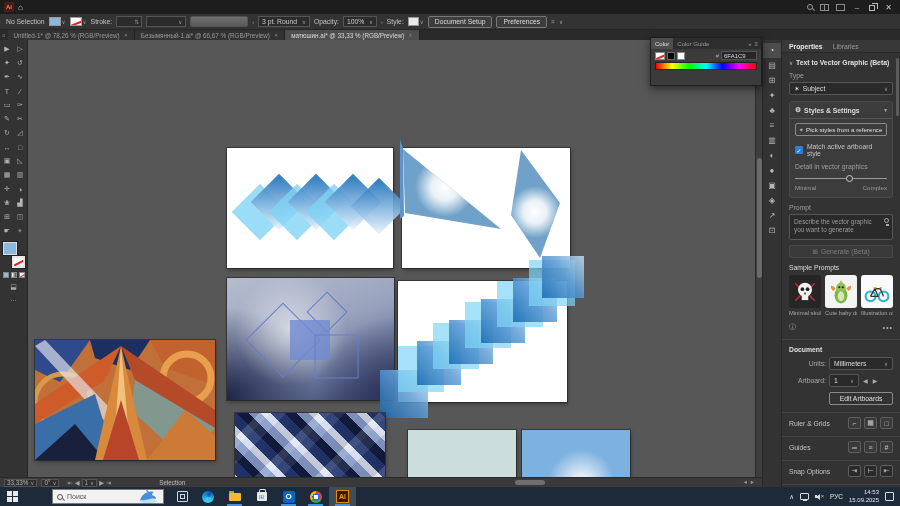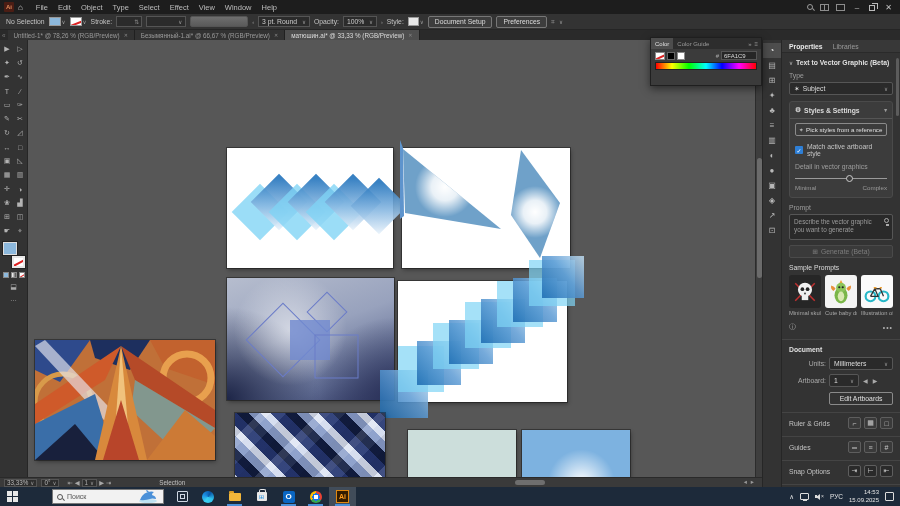--- a/index.html
+++ b/index.html
@@ -216,32 +216,20 @@
   .notif{width:9px;height:9px;border:1px solid #ddd;border-radius:1px}
 </style>
 </head>
 <body>
 
 <div class="app">
 
   <div class="titlebar">
     <div class="ai-logo">Ai</div>
     <span class="home">⌂</span>
-    <div style="display:flex">
-
-    <span class="menu">File</span>
-        <span class="menu">Edit</span>
-        <span class="menu">Object</span>
-        <span class="menu">Type</span>
-        <span class="menu">Select</span>
-        <span class="menu">Effect</span>
-        <span class="menu">View</span>
-        <span class="menu">Window</span>
-        <span class="menu">Help</span>
-      </div>
     <div class="tb-right">
       <span class="lens"></span>
       <span class="wk-ic split"></span>
       <span class="wk-ic"></span>
       <span class="winbtn">–</span>
       <span class="restore"></span>
       <span class="winbtn">✕</span>
     </div>
   </div>
 

